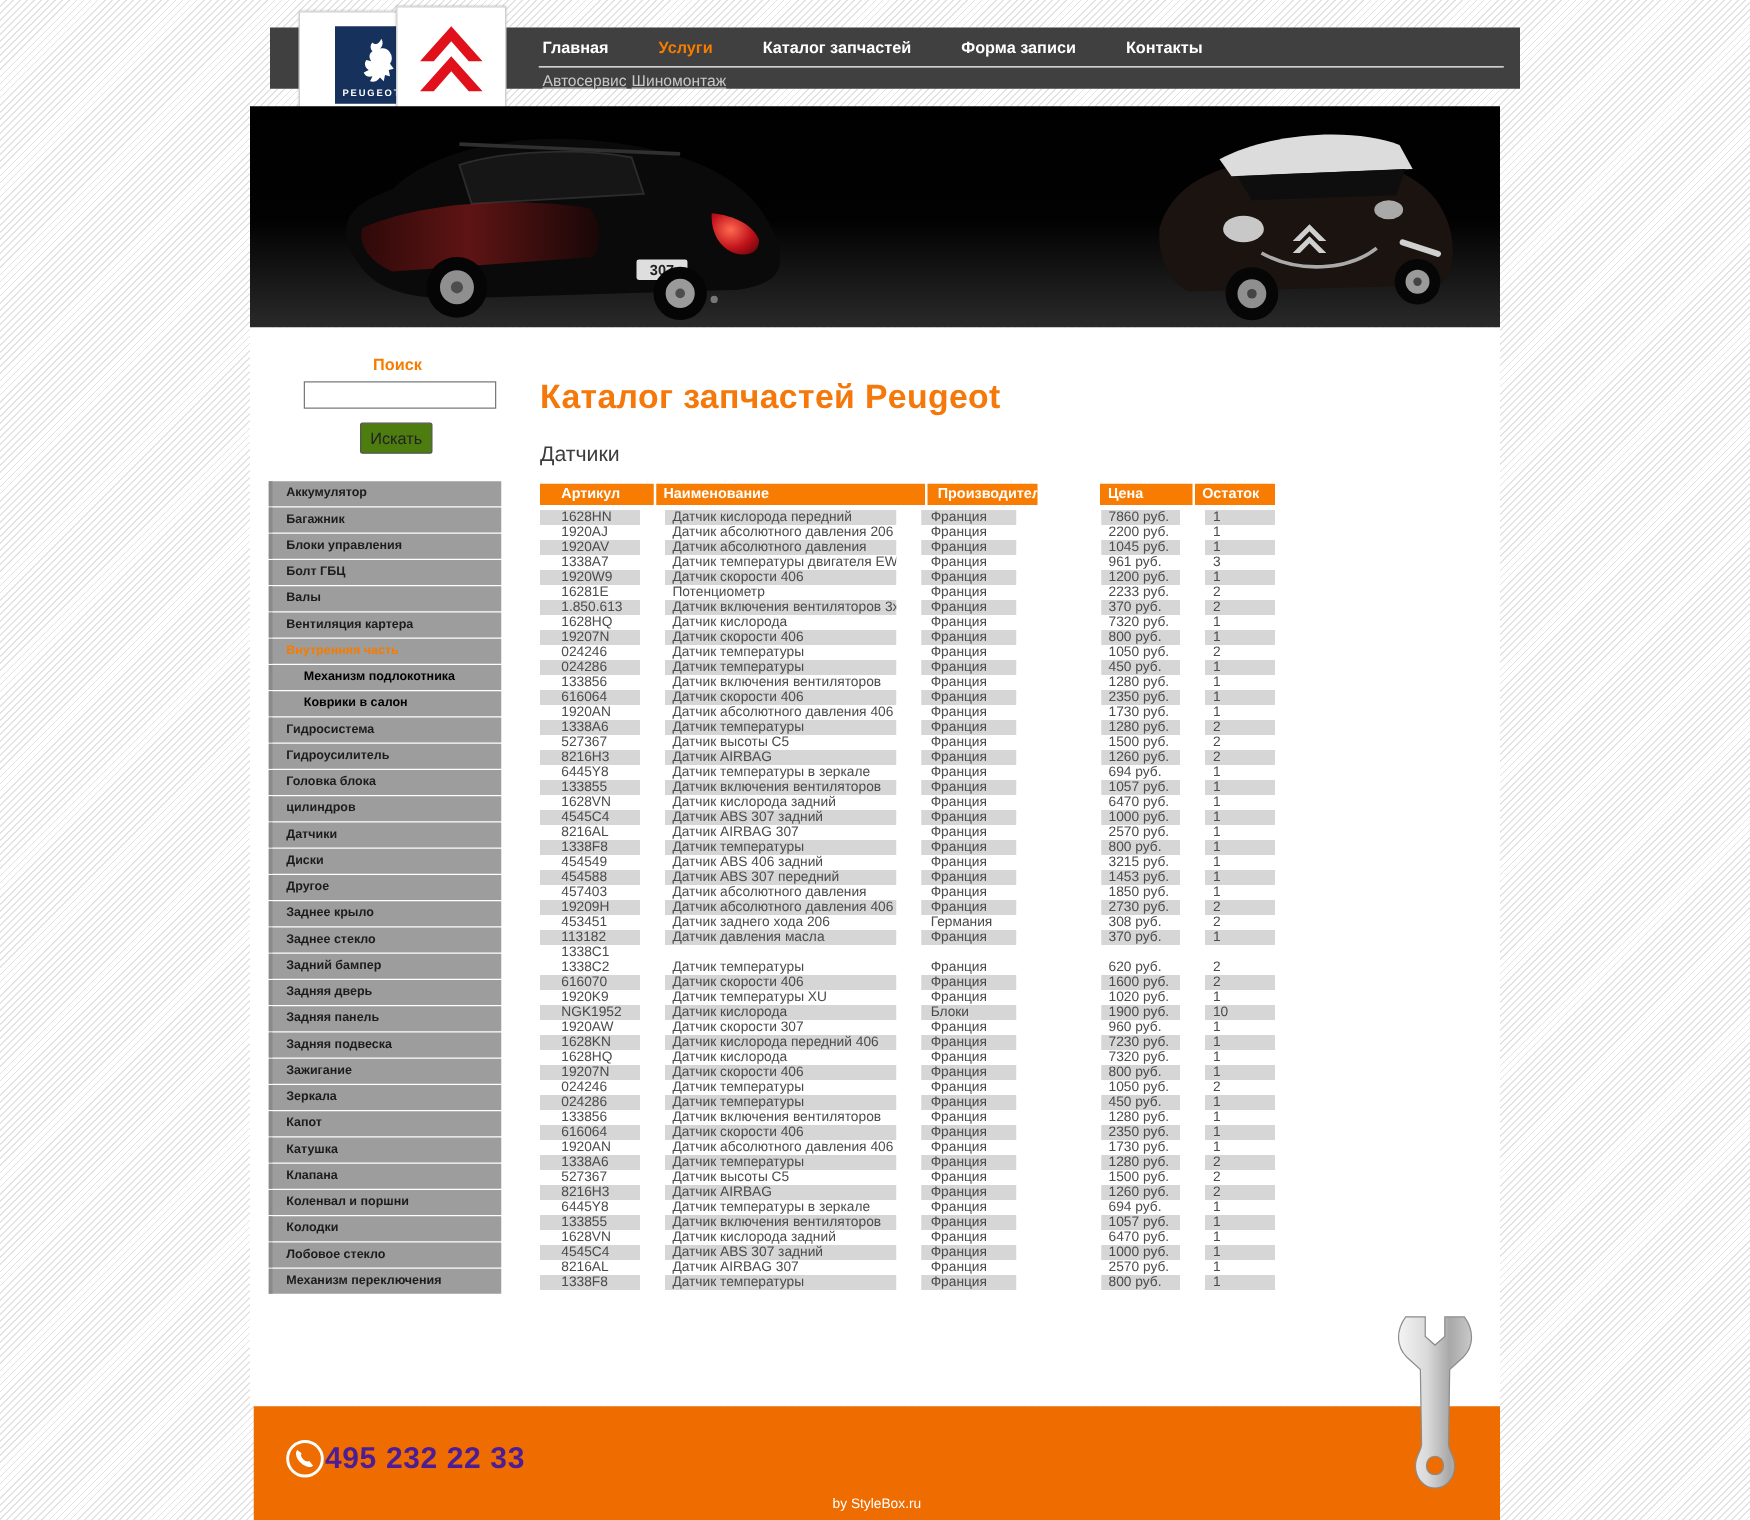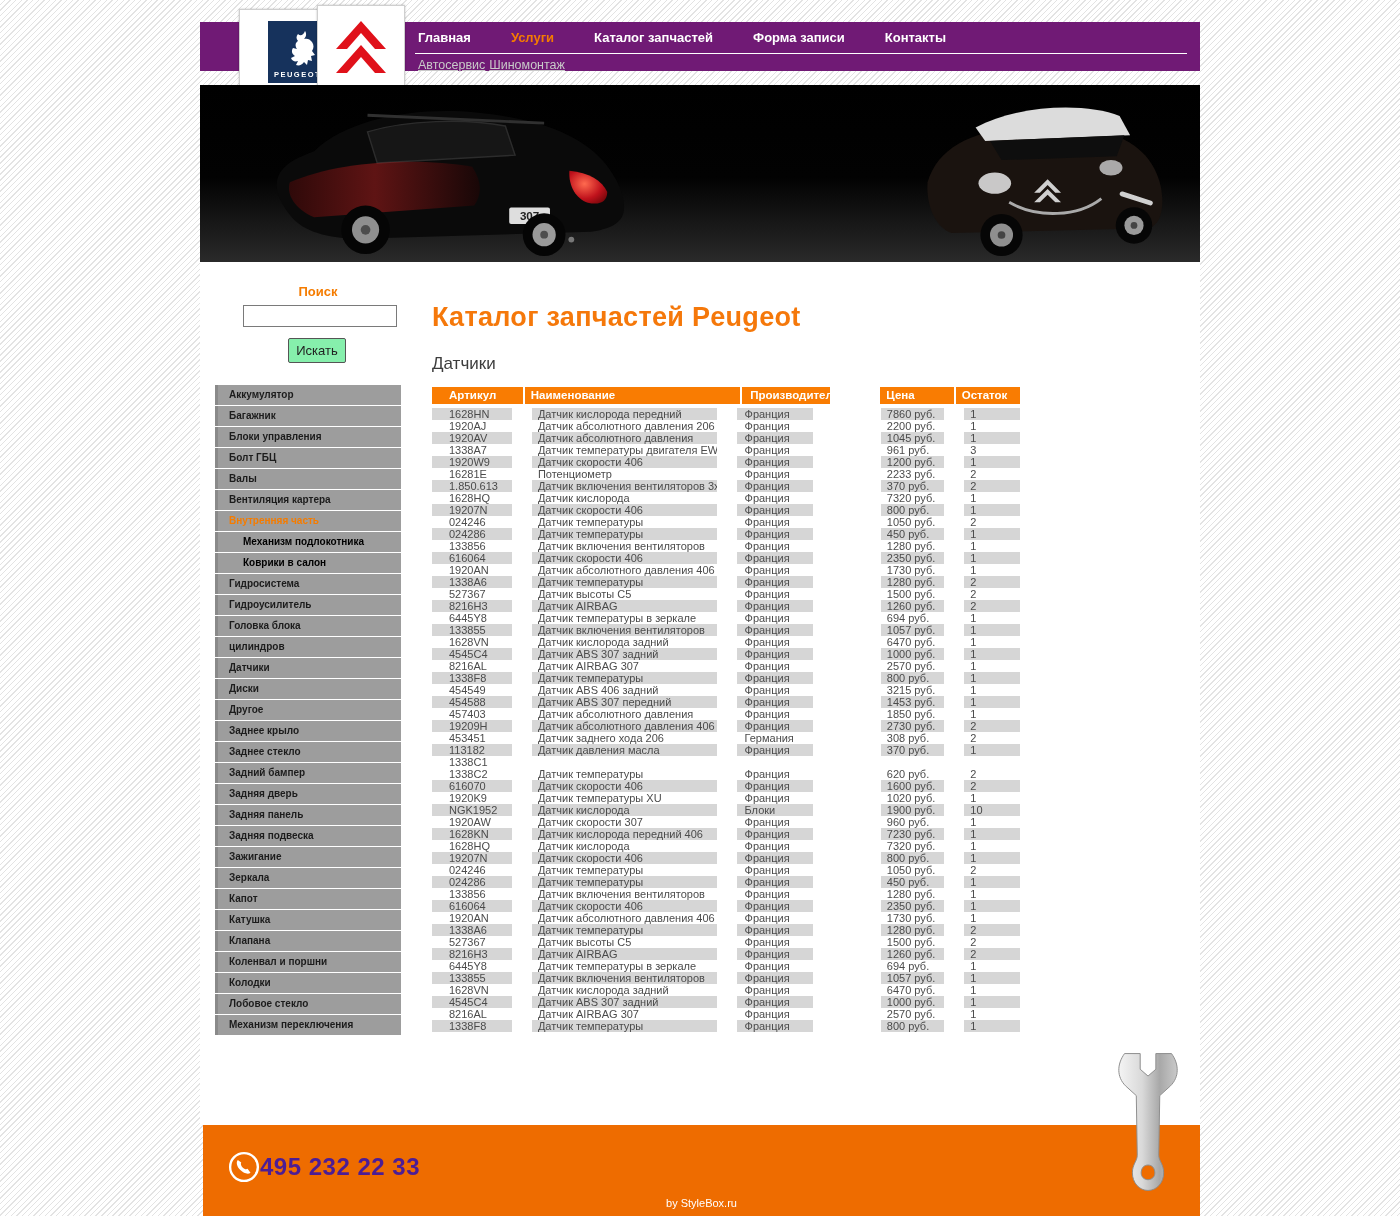--- a/index.html
+++ b/index.html
@@ -4,21 +4,21 @@
 <style>
   html,body{margin:0;padding:0;}
   body{
     width:1400px;height:1216px;position:relative;overflow:hidden;
     font-family:"Liberation Sans",sans-serif;
     background:repeating-linear-gradient(135deg,#ffffff 0px,#ffffff 3px,#e3e3e3 3px,#e3e3e3 4px);
   }
   #screen{position:absolute;inset:0;}
 
   
-  .topbar{position:absolute;left:200px;top:22px;width:1000px;height:49px;background:#701a75;}
+  .topbar{position:absolute;left:216px;top:22px;width:1000px;height:49px;background:#404040;}
   .nav-row{position:absolute;left:218px;top:8px;width:770px;display:flex;gap:40px;}
   .nav-item{color:#ffffff;font-size:13px;font-weight:bold;cursor:pointer;white-space:nowrap;}
   .nav-item.active{color:#f57c00;}
   .nav-underline{position:absolute;left:215px;top:31px;width:772px;height:1px;background:#ffffff;}
   .nav-row.sub{top:36px;gap:4px;}
   .nav-sub-item{color:#c9c9c9;font-size:12.5px;text-decoration:underline;cursor:pointer;white-space:nowrap;}
 
   
   .logo-card{position:absolute;background:#ffffff;border:1px solid #cfcfcf;box-shadow:0 0 2px rgba(0,0,0,.25);display:flex;align-items:center;justify-content:center;cursor:pointer;}
   .logo-card.peugeot{left:239px;top:9px;width:83px;height:84px;padding-left:16px;}
@@ -32,21 +32,21 @@
   .car-left{position:absolute;left:15px;top:8px;}
   .car-right{position:absolute;left:688px;top:6px;}
 
   
   .content{position:absolute;left:200px;top:262px;width:1000px;height:863px;background:#ffffff;}
 
   
   .sidebar{position:absolute;left:15px;top:0;width:150px;}
   .search-label{margin:22px 0 6px 28px;width:150px;text-align:center;color:#f57c00;font-size:13px;font-weight:bold;}
   .search-input{display:block;margin-left:28px;width:146px;height:20px;border:1px solid #7a7a7a;background:#ffffff;font-size:12px;padding:0 3px;}
-  .search-btn{display:block;margin:11px 0 0 73px;width:58px;height:25px;background:#86efac;border:1px solid #555555;border-radius:2px;font-size:13px;color:#222222;font-family:"Liberation Sans",sans-serif;cursor:pointer;}
+  .search-btn{display:block;margin:11px 0 0 73px;width:58px;height:25px;background:#4d7c0f;border:1px solid #555555;border-radius:2px;font-size:13px;color:#222222;font-family:"Liberation Sans",sans-serif;cursor:pointer;}
   #side-menu{list-style:none;margin:22px 0 0 0;padding:0;width:186px;}
   #side-menu li{background:#9d9d9d;border-left:3px solid #8a8a8a;margin-bottom:1px;padding:2px 6px 3px 11px;
     font-size:10px;font-weight:bold;color:#1c1c1c;line-height:15px;cursor:pointer;}
   #side-menu li.active{color:#f57c00;}
   #side-menu li.child{padding-left:25px;color:#000000;}
 
   
   .main{position:absolute;left:232px;top:0;width:588px;}
   .main h1{margin:40px 0 0 0;font-size:27px;font-weight:bold;color:#f5780a;letter-spacing:.3px;}
   .main h2{margin:21px 0 0 0;font-size:17px;font-weight:400;color:#3d3d3d;}

